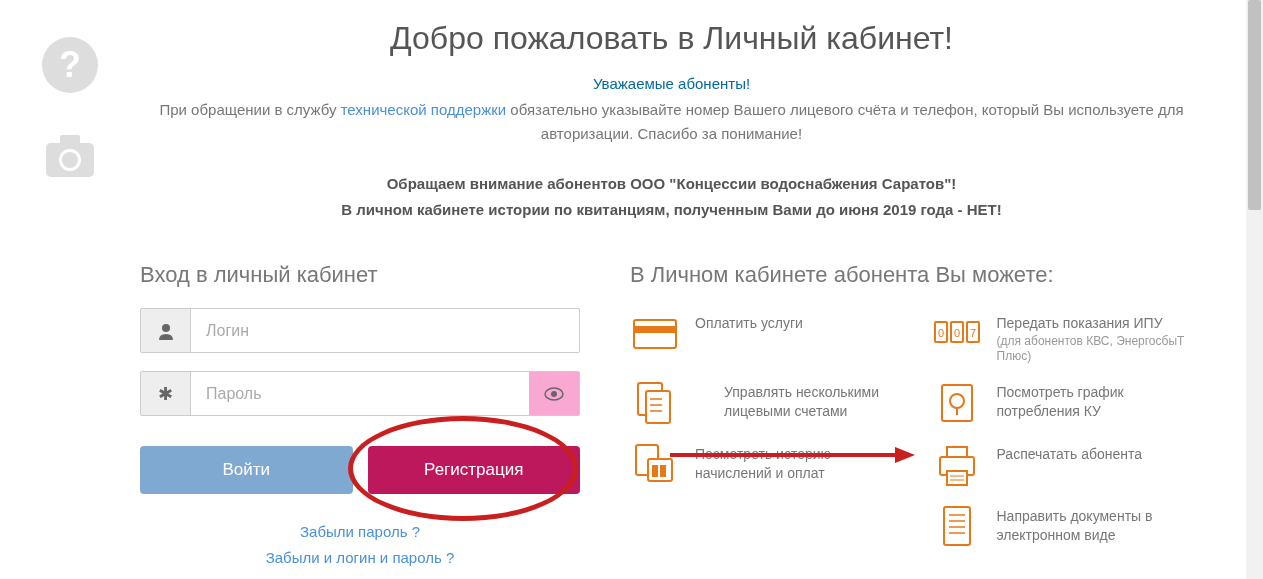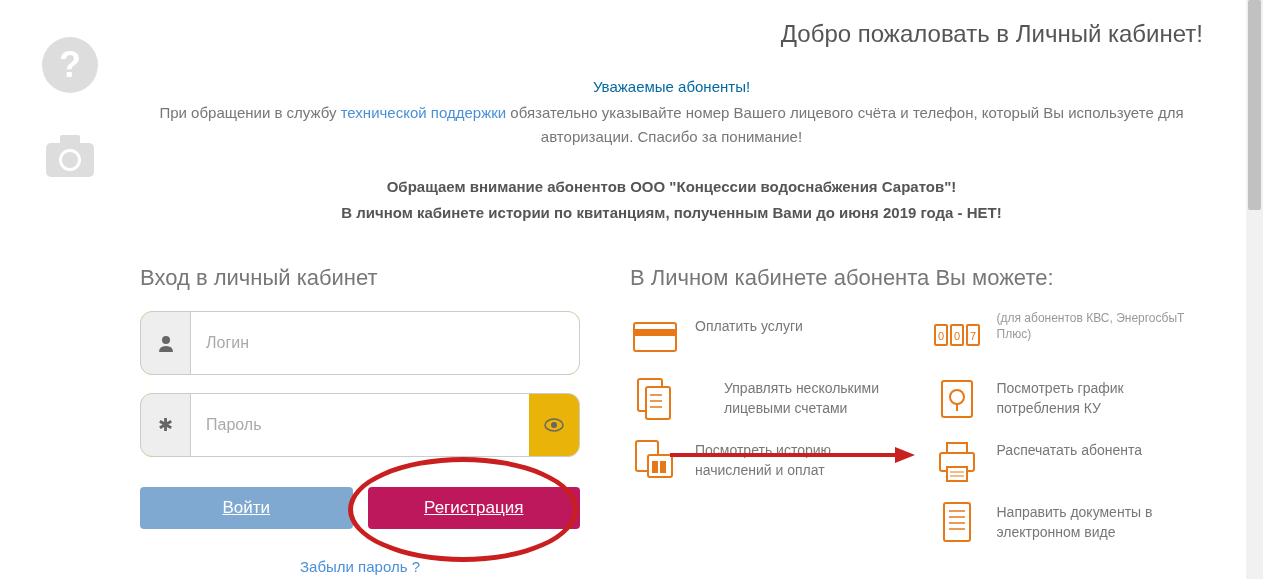--- a/index.html
+++ b/index.html
@@ -23,25 +23,25 @@
       width: 60px;
       height: 60px;
       margin-bottom: 30px;
       cursor: pointer;
     }
     .main-content {
       flex: 1;
       padding-right: 20px;
     }
     .page-title {
-      font-size: 24px;
+      font-size: 32px;
       font-weight: 300;
       color: #555;
-      text-align: right;
-      margin-bottom: 30px;
+      text-align: center;
+      margin-bottom: 18px;
     }
     .greeting {
       text-align: center;
       color: #0369a1;
       font-size: 15px;
       margin-bottom: 6px;
     }
     .notice {
       text-align: center;
       color: #777;
@@ -75,24 +75,24 @@
     .section-heading {
       font-size: 22px;
       font-weight: 300;
       color: #777;
       margin-bottom: 20px;
     }
     .input-group {
       display: flex;
       margin-bottom: 18px;
       border: 1px solid #ccc;
-      border-radius: 12px;
+      border-radius: 2px;
       overflow: hidden;
-      height: 64px;
-      background: #eab308;
+      height: 45px;
+      background: #f9a8d4;
     }
     .input-addon {
       width: 50px;
       background: #eee;
       display: flex;
       align-items: center;
       justify-content: center;
       border-right: 1px solid #ccc;
       font-size: 18px;
       color: #666;
@@ -115,27 +115,26 @@
       color: #666;
     }
     .button-row {
       display: flex;
       gap: 15px;
       margin-bottom: 25px;
       margin-top: 30px;
     }
     .btn {
       flex: 1;
-      height: 42px;
+      height: 48px;
       border: none;
       border-radius: 4px;
       font-size: 17px;
       cursor: pointer;
       color: #fff;
-      text-decoration: underline;
     }
     .btn-login {
       background: #7fa9d0;
     }
     .btn-register {
       background: #be185d;
       position: relative;
     }
     .links {
       text-align: center;
@@ -301,20 +300,21 @@
               <svg viewBox="0 0 50 50">
                   <rect x="3" y="14" width="12" height="20" rx="1" fill="none" stroke="#e67817" stroke-width="2"></rect>
                   <rect x="19" y="14" width="12" height="20" rx="1" fill="none" stroke="#e67817" stroke-width="2"></rect>
                   <rect x="35" y="14" width="12" height="20" rx="1" fill="none" stroke="#e67817" stroke-width="2"></rect>
                   <text x="9" y="29" font-size="11" text-anchor="middle" fill="#e67817">0</text>
                   <text x="25" y="29" font-size="11" text-anchor="middle" fill="#e67817">0</text>
                   <text x="41" y="29" font-size="11" text-anchor="middle" fill="#e67817">7</text>
                 </svg>
             </div>
             <div>
+              <div class="feature-text">Передать показания ИПУ</div>
               <div class="feature-text-small">(для абонентов КВС, ЭнергосбыТ Плюс)</div>
             </div>
           </div>
 
           <div class="feature feature-wide">
             <div class="feature-icon">
               <svg viewBox="0 0 50 50">
                   <rect x="8" y="6" width="24" height="32" rx="2" fill="none" stroke="#e67817" stroke-width="2"></rect>
                   <rect x="16" y="14" width="24" height="32" rx="2" fill="#fff" stroke="#e67817" stroke-width="2"></rect>
                   <line x1="20" y1="22" x2="32" y2="22" stroke="#e67817" stroke-width="1.5"></line>

